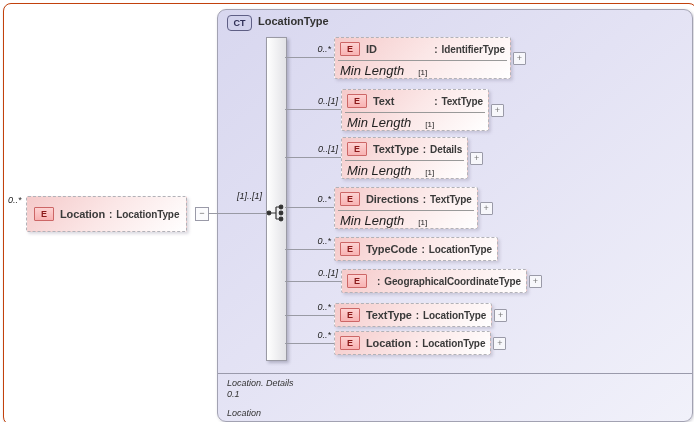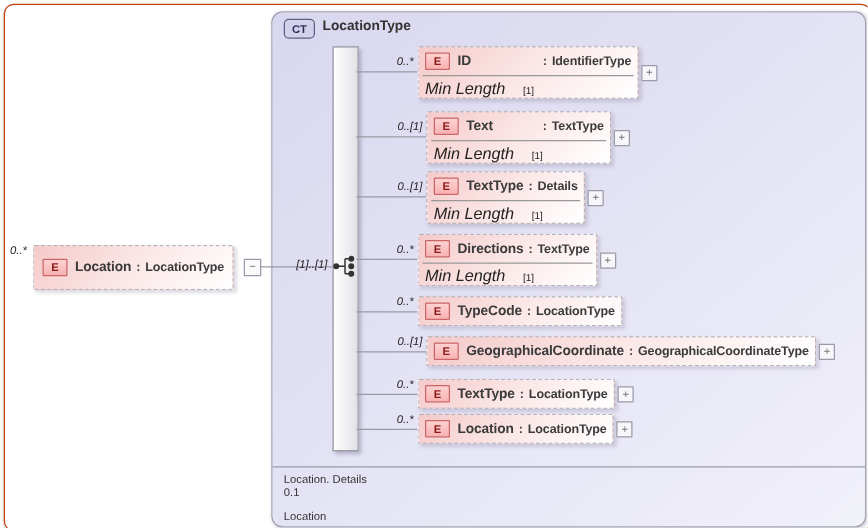--- a/index.html
+++ b/index.html
@@ -16,21 +16,21 @@
     background:linear-gradient(140deg,#d8d7ef 0%,#e3e2f4 45%,#f1f1fa 100%);
     box-shadow:1px 1px 3px rgba(60,60,90,.25);
   }
   .ct-badge{
     position:absolute;left:9px;top:5px;width:23px;height:14px;
     border:1px solid #5f5f85;border-radius:4px;background:#d2d2ec;
     color:#2e2e55;font-size:9px;font-weight:bold;text-align:center;line-height:14px;
   }
   .ct-title{position:absolute;left:40px;top:5px;font-size:11px;font-weight:bold;color:#333;}
   .ct-sep{position:absolute;left:0px;top:363px;width:474px;border-top:1px solid #9a9aab;}
-  .ct-footer{position:absolute;left:9px;top:368px;font-size:9px;color:#333;line-height:11px;}
+  .ct-footer{position:absolute;left:9px;top:368px;font-size:9px;font-style:italic;color:#333;line-height:11px;}
   .ct-footer .f3{margin-top:8px;}
 
   
   .hline{position:absolute;border-top:1px solid #999aa4;height:0;}
   .card{
     position:absolute;width:46px;text-align:right;
     font-size:9px;font-style:italic;color:#222;white-space:nowrap;
   }
   .card-left{position:absolute;font-size:9px;font-style:italic;color:#222;}
 
@@ -108,21 +108,21 @@
   <div class="root">
     <span class="ebadge">E</span>
     <span class="tname">Location</span>
     <span class="rgroup">
         <span class="tsep">:</span>
         <span>LocationType</span>
       </span>
   </div>
   <div class="minusbox">−</div>
   <div class="hline" style="left:204px;top:209px;width:58px;"></div>
-  <span class="card" style="left:212px;top:202px;font-style:italic;">[1]..[1]</span>
+  <span class="card" style="left:212px;top:187px;font-style:italic;">[1]..[1]</span>
 
   <div class="seqbar"></div>
   <svg class="seqicon" width="24" height="20" viewBox="0 0 24 20">
     <g stroke="#333" stroke-width="1.2" fill="#333">
       <circle cx="5" cy="10" r="1.8"></circle>
       <line x1="5" y1="10" x2="12" y2="10"></line>
       <line x1="12" y1="4" x2="12" y2="16"></line>
       <line x1="12" y1="4" x2="16" y2="4"></line>
       <line x1="12" y1="16" x2="16" y2="16"></line>
       <circle cx="17" cy="4" r="1.8"></circle>
@@ -225,21 +225,20 @@
       </div>
     </div>
   </div>
 
   <div class="hline" style="left:281px;top:277px;width:56px;"></div>
   <span class="card" style="left:288px;top:264px;">0..[1]</span>
   <div class="row" style="left:337px;top:265px;">
     <div class="ebox simple">
       <div class="trow">
         <span class="ebadge">E</span>
-        <span class="tname">GeographicalCoordinate</span>
         <span class="rgroup">
             <span class="tsep">:</span>
             <span>GeographicalCoordinateType</span>
           </span>
       </div>
     </div>
     <div class="plusbox">+</div>
   </div>
 
   <div class="hline" style="left:281px;top:311px;width:49px;"></div>

